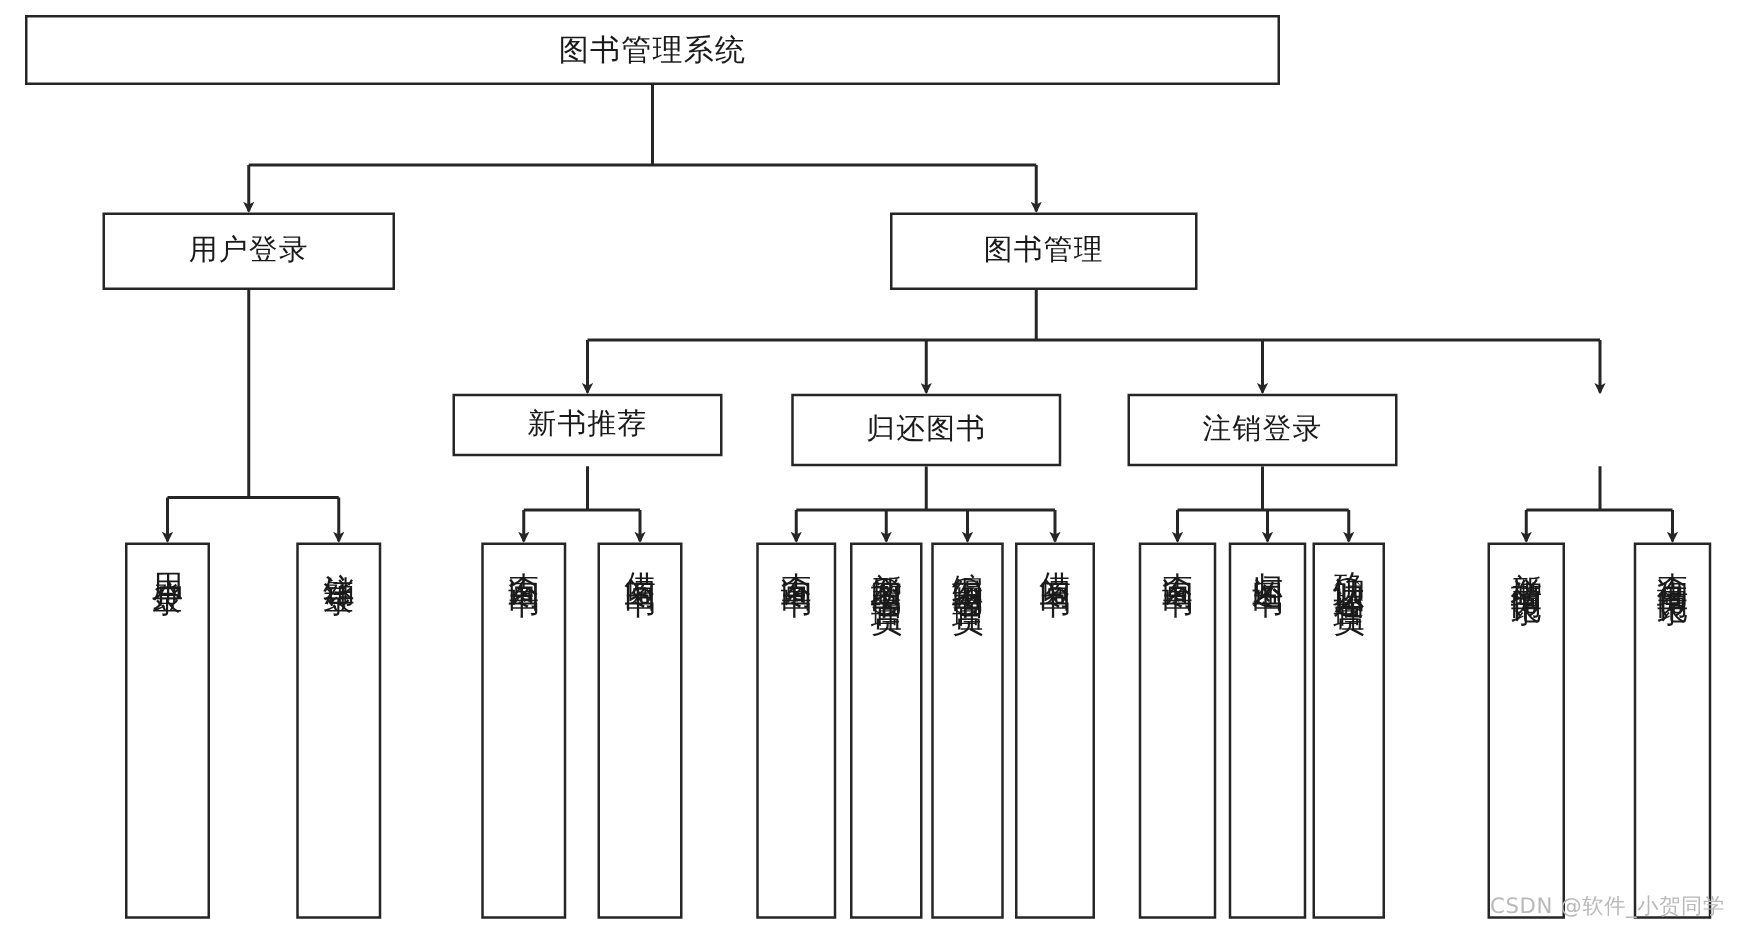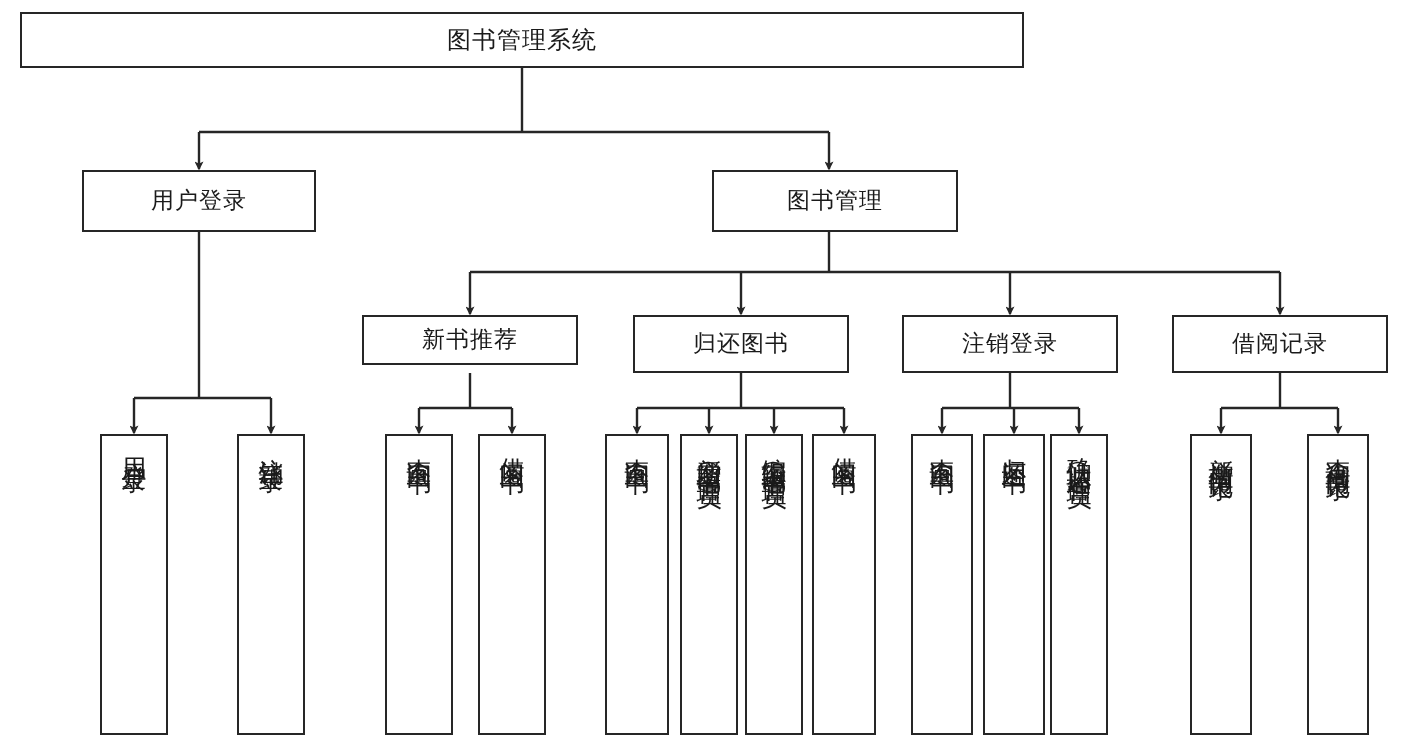--- a/index.html
+++ b/index.html
@@ -131,23 +131,20 @@
     </div>
     <div class="node horiz" style="left: 362px; top: 315px; width: 216px; height: 50px;">
       <span class="label">新书推荐</span>
     </div>
     <div class="node horiz" style="left: 633px; top: 315px; width: 216px; height: 58px;">
       <span class="label">归还图书</span>
     </div>
     <div class="node horiz" style="left: 902px; top: 315px; width: 216px; height: 58px;">
       <span class="label">注销登录</span>
     </div>
-    <div class="node horiz" style="left: 1172px; top: 315px; width: 216px; height: 58px;">
-      <span class="label">借阅记录</span>
-    </div>
     <div class="node vert" style="left: 100px; top: 434px; width: 68px; height: 301px;">
       <span class="label">用户登录</span>
     </div>
     <div class="node vert" style="left: 237px; top: 434px; width: 68px; height: 301px;">
       <span class="label">注销登录</span>
     </div>
     <div class="node vert" style="left: 385px; top: 434px; width: 68px; height: 301px;">
       <span class="label">查询图书</span>
     </div>
     <div class="node vert" style="left: 478px; top: 434px; width: 68px; height: 301px;">
@@ -173,13 +170,14 @@
     </div>
     <div class="node vert" style="left: 1050px; top: 434px; width: 58px; height: 301px;">
       <span class="label">确认归还（管理员）</span>
     </div>
     <div class="node vert" style="left: 1190px; top: 434px; width: 62px; height: 301px;">
       <span class="label">新增借阅记录</span>
     </div>
     <div class="node vert" style="left: 1307px; top: 434px; width: 62px; height: 301px;">
       <span class="label">查询借阅记录</span>
     </div>
+    <div class="watermark">CSDN @软件_小贺同学</div>
 </div>
 
 </body></html>

